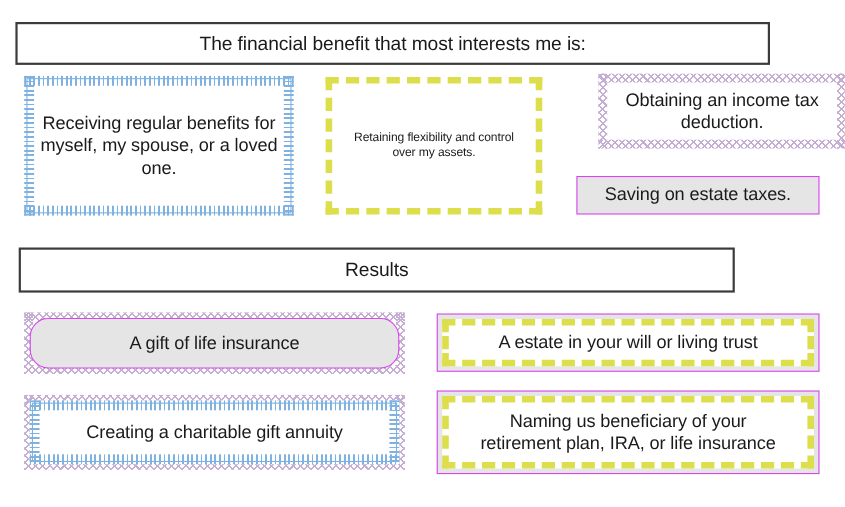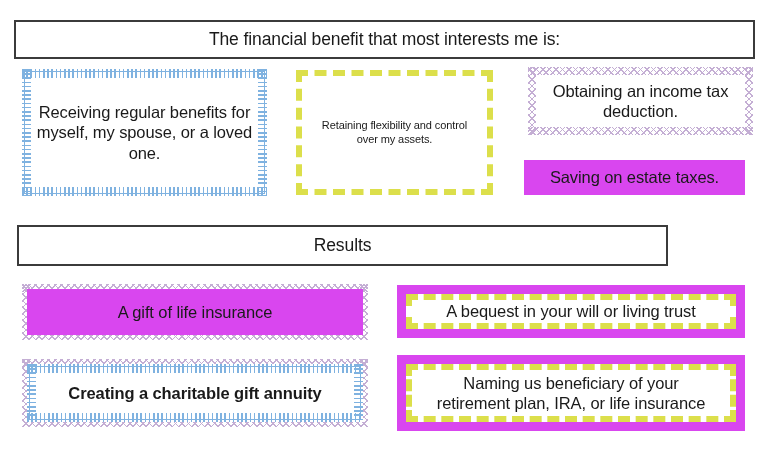--- a/index.html
+++ b/index.html
@@ -30,21 +30,21 @@
     position: absolute;
     border: 2px solid #3b3b3b;
     background: #ffffff;
     display: flex;
     align-items: center;
     justify-content: center;
     box-sizing: border-box;
   }
   .banner .box-text { font-size: 17.5px; }
 
-  #question-banner { left: 14px;  top: 20px;  width: 741px; height: 39px; }
+  #question-banner { left: 14px;  top: 20px;  width: 686px; height: 39px; }
   #results-banner  { left: 17px;  top: 225px; width: 651px; height: 41px; }
 
   
   
   .frame-blue {
     position: absolute;
     box-sizing: border-box;
     background:
       
       repeating-linear-gradient(to right,
@@ -103,22 +103,22 @@
     position: absolute;
     box-sizing: border-box;
     border: 6px dashed #DCDF4B;
     background: #ffffff;
   }
 
   
   .frame-orange {
     position: absolute;
     box-sizing: border-box;
-    border: 5px solid #d946ef;
-    background: #d946ef;
+    border: 1px solid #d946ef;
+    background: #e5e5e5;
   }
 
   
   .inner {
     position: absolute;
     left: 0; top: 0; right: 0; bottom: 0;
   }
 
   .center-flex {
     display: flex;
@@ -126,36 +126,36 @@
     justify-content: center;
   }
 
   
   #choice-blue   { left: 22px;  top: 69px;  width: 245px; height: 127px; justify-content: center; }
   #choice-blue .box-text   { font-size: 16.5px; padding: 0 12px; }
 
   #choice-yellow { left: 296px; top: 70px;  width: 197px; height: 125px; }
   #choice-yellow .box-text { font-size: 11px; padding: 0 8px; }
 
-  #choice-purple { left: 528px; top: 67px;  width: 225px; height: 68px; }
+  #choice-purple { left: 544px; top: 67px;  width: 225px; height: 68px; }
   #choice-purple .box-text { font-size: 16.5px; padding: 0 10px; }
 
   #choice-orange { left: 524px; top: 160px; width: 221px; height: 35px; }
   #choice-orange .box-text { font-size: 16.5px; }
 
   
   #result-life-insurance { left: 22px;  top: 284px; width: 346px; height: 56px; }
-  #result-life-insurance .frame-orange { left: 5px; top: 5px; right: 5px; bottom: 5px; }
+  #result-life-insurance .frame-orange { left: 5px; top: 5px; right: 5px; bottom: 5px; border-radius: 17px; }
   #result-life-insurance .box-text { font-size: 16.5px; }
 
   #result-bequest { left: 397px; top: 285px; width: 348px; height: 53px; }
   #result-bequest .frame-yellow { left: 4px; top: 4px; right: 4px; bottom: 4px; }
   #result-bequest .box-text { font-size: 16.5px; }
 
-  #result-annuity { left: 22px;  top: 359px; width: 346px; height: 68px; font-weight: bold; }
+  #result-annuity { left: 22px;  top: 359px; width: 346px; height: 68px; }
   #result-annuity .frame-blue { left: 5px; top: 5px; right: 5px; bottom: 5px; }
   #result-annuity .box-text { font-size: 16.5px; }
 
   #result-beneficiary { left: 397px; top: 355px; width: 348px; height: 76px; }
   #result-beneficiary .frame-yellow { left: 4px; top: 4px; right: 4px; bottom: 4px; }
   #result-beneficiary .box-text { font-size: 16.5px; padding: 0 22px; }
 </style>
 </head>
 <body>
 
@@ -184,21 +184,21 @@
 </div>
 
 <div class="frame-purple" id="result-life-insurance">
   <div class="frame-orange inner center-flex">
     <div class="box-text">A gift of life insurance</div>
   </div>
 </div>
 
 <div class="frame-orange" id="result-bequest">
   <div class="frame-yellow inner center-flex">
-    <div class="box-text">A bequest in your will or living trust</div>
+    <div class="box-text">A estate in your will or living trust</div>
   </div>
 </div>
 
 <div class="frame-purple" id="result-annuity">
   <div class="frame-blue inner center-flex">
     <div class="box-text">Creating a charitable gift annuity</div>
   </div>
 </div>
 
 <div class="frame-orange" id="result-beneficiary">

